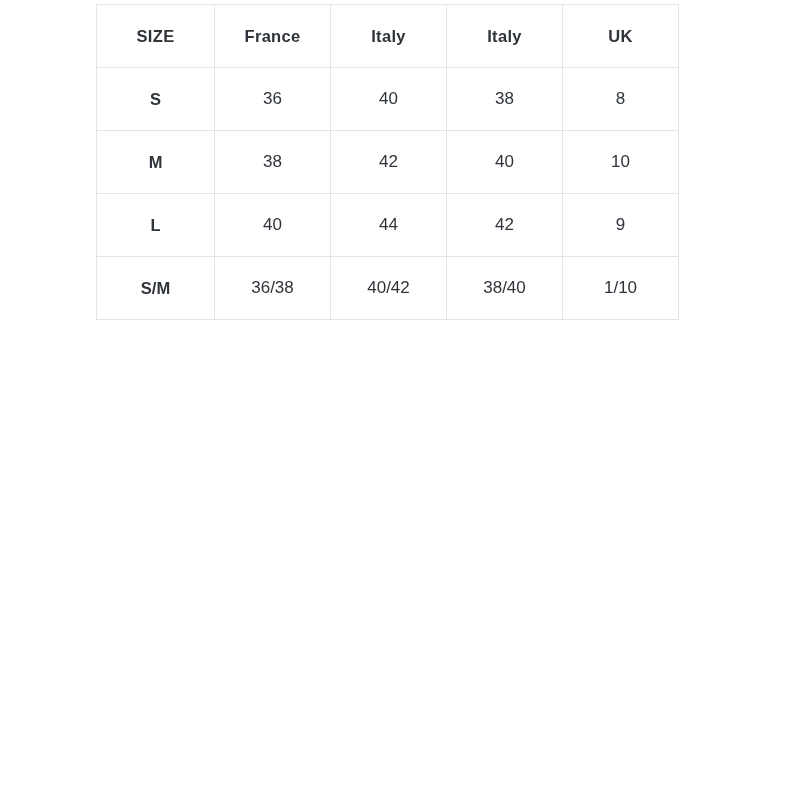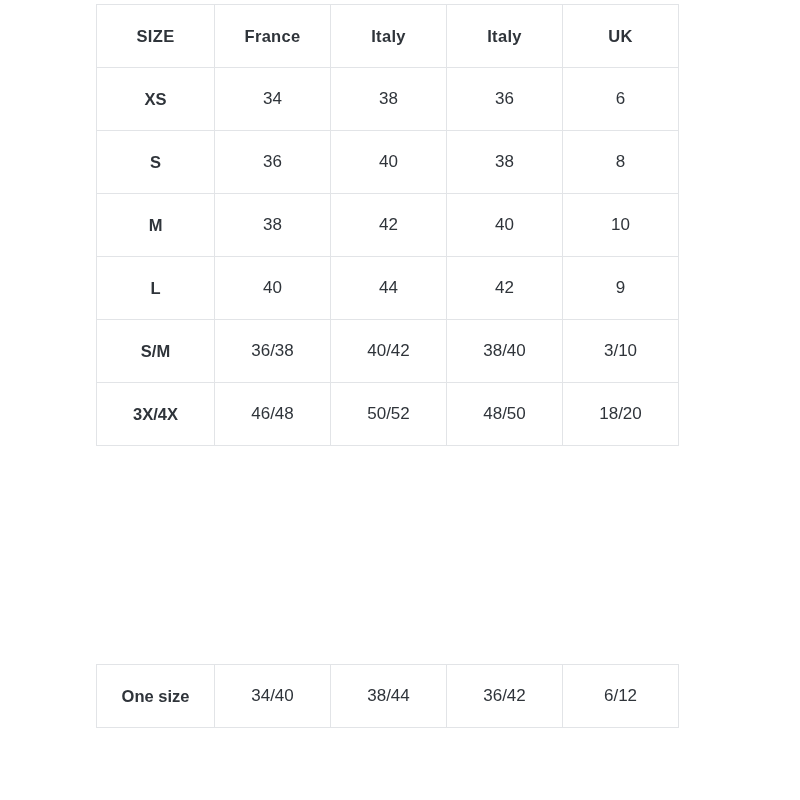--- a/index.html
+++ b/index.html
@@ -78,27 +78,20 @@
         <tr>
           <th>SIZE</th>
           <th>France</th>
           <th>Italy</th>
           <th>Italy</th>
           <th>UK</th>
         </tr>
       </thead>
       <tbody>
         <tr>
-          <td class="rowhead">XS</td>
-          <td>34</td>
-          <td>38</td>
-          <td>36</td>
-          <td>6</td>
-        </tr>
-        <tr>
           <td class="rowhead">S</td>
           <td>36</td>
           <td>40</td>
           <td>38</td>
           <td>8</td>
         </tr>
         <tr>
           <td class="rowhead">M</td>
           <td>38</td>
           <td>42</td>
@@ -110,47 +103,33 @@
           <td>40</td>
           <td>44</td>
           <td>42</td>
           <td>9</td>
         </tr>
         <tr>
           <td class="rowhead">S/M</td>
           <td>36/38</td>
           <td>40/42</td>
           <td>38/40</td>
-          <td>3/10</td>
-        </tr>
-        <tr>
-          <td class="rowhead">3X/4X</td>
-          <td>46/48</td>
-          <td>50/52</td>
-          <td>48/50</td>
-          <td>18/20</td>
+          <td>1/10</td>
         </tr>
       </tbody>
     </table>
   </div>
 
   <div class="table-wrap secondary">
     <table class="size-table">
       <colgroup>
         <col class="c0">
           <col class="c1">
           <col class="c2">
           <col class="c3">
           <col class="c4">
       </colgroup>
       <tbody>
-        <tr>
-          <td class="rowhead">One size</td>
-          <td>34/40</td>
-          <td>38/44</td>
-          <td>36/42</td>
-          <td>6/12</td>
-        </tr>
       </tbody>
     </table>
   </div>
 
 </div>
 
 </body></html>

